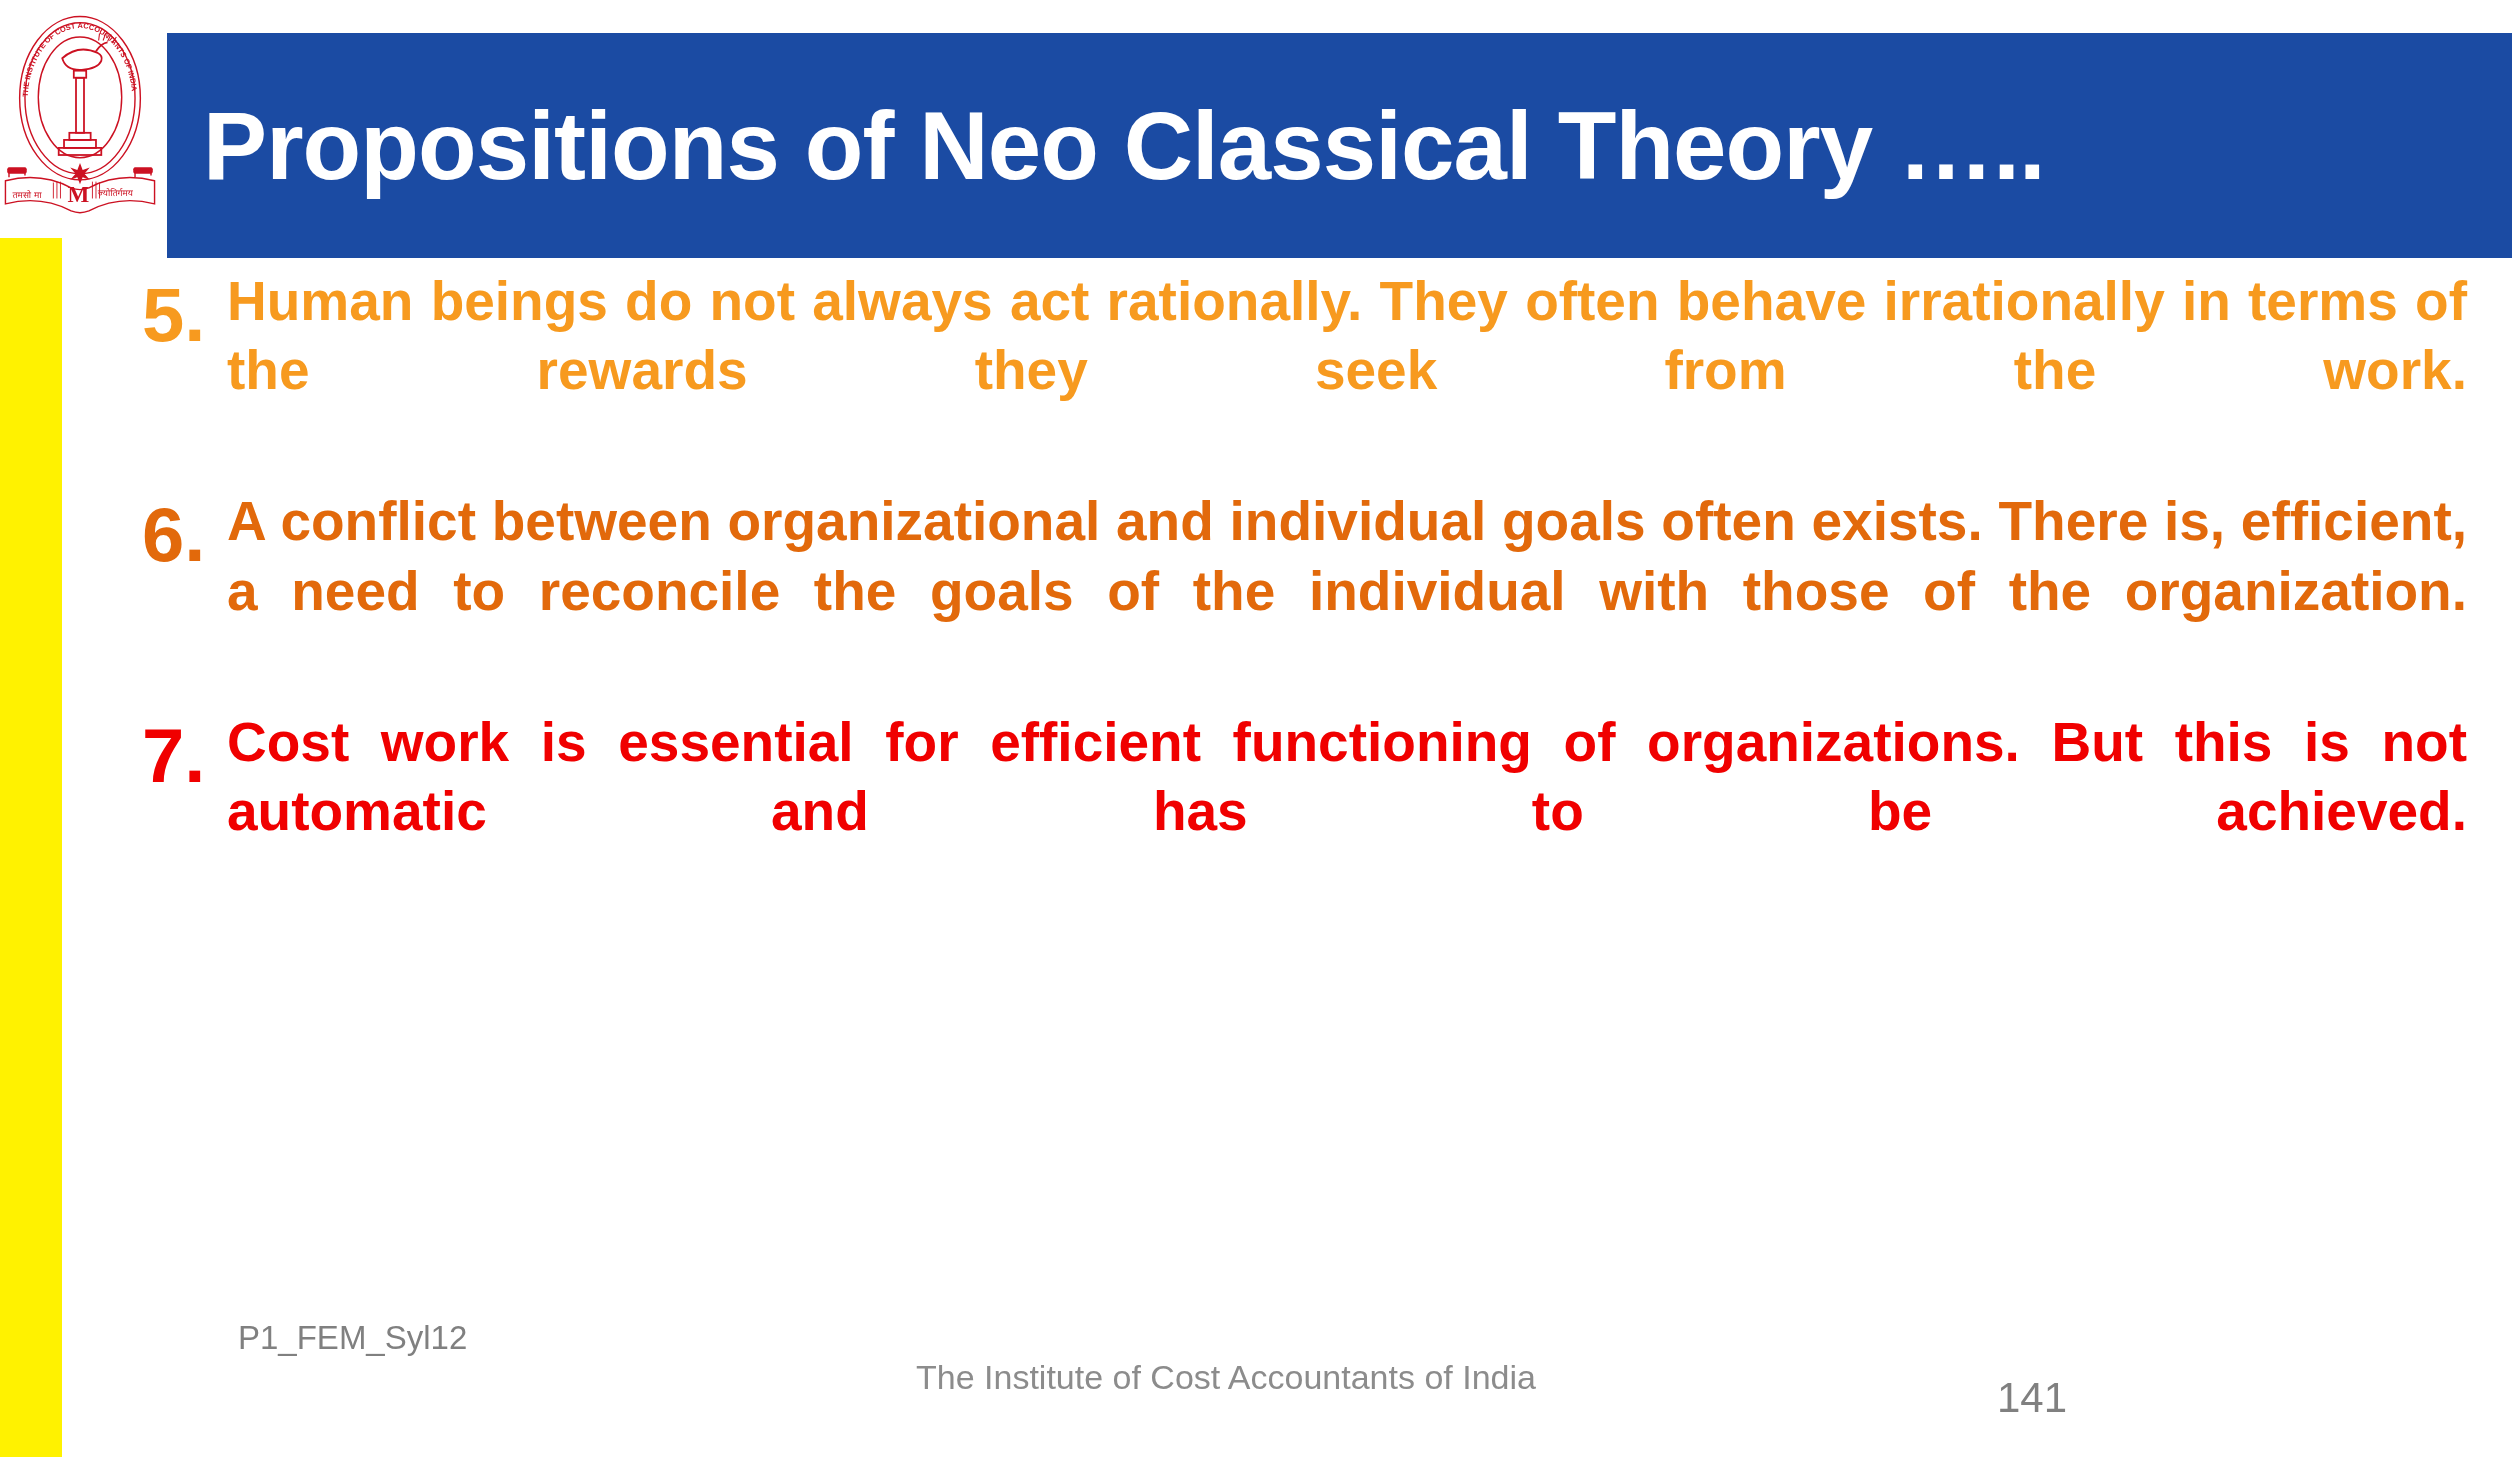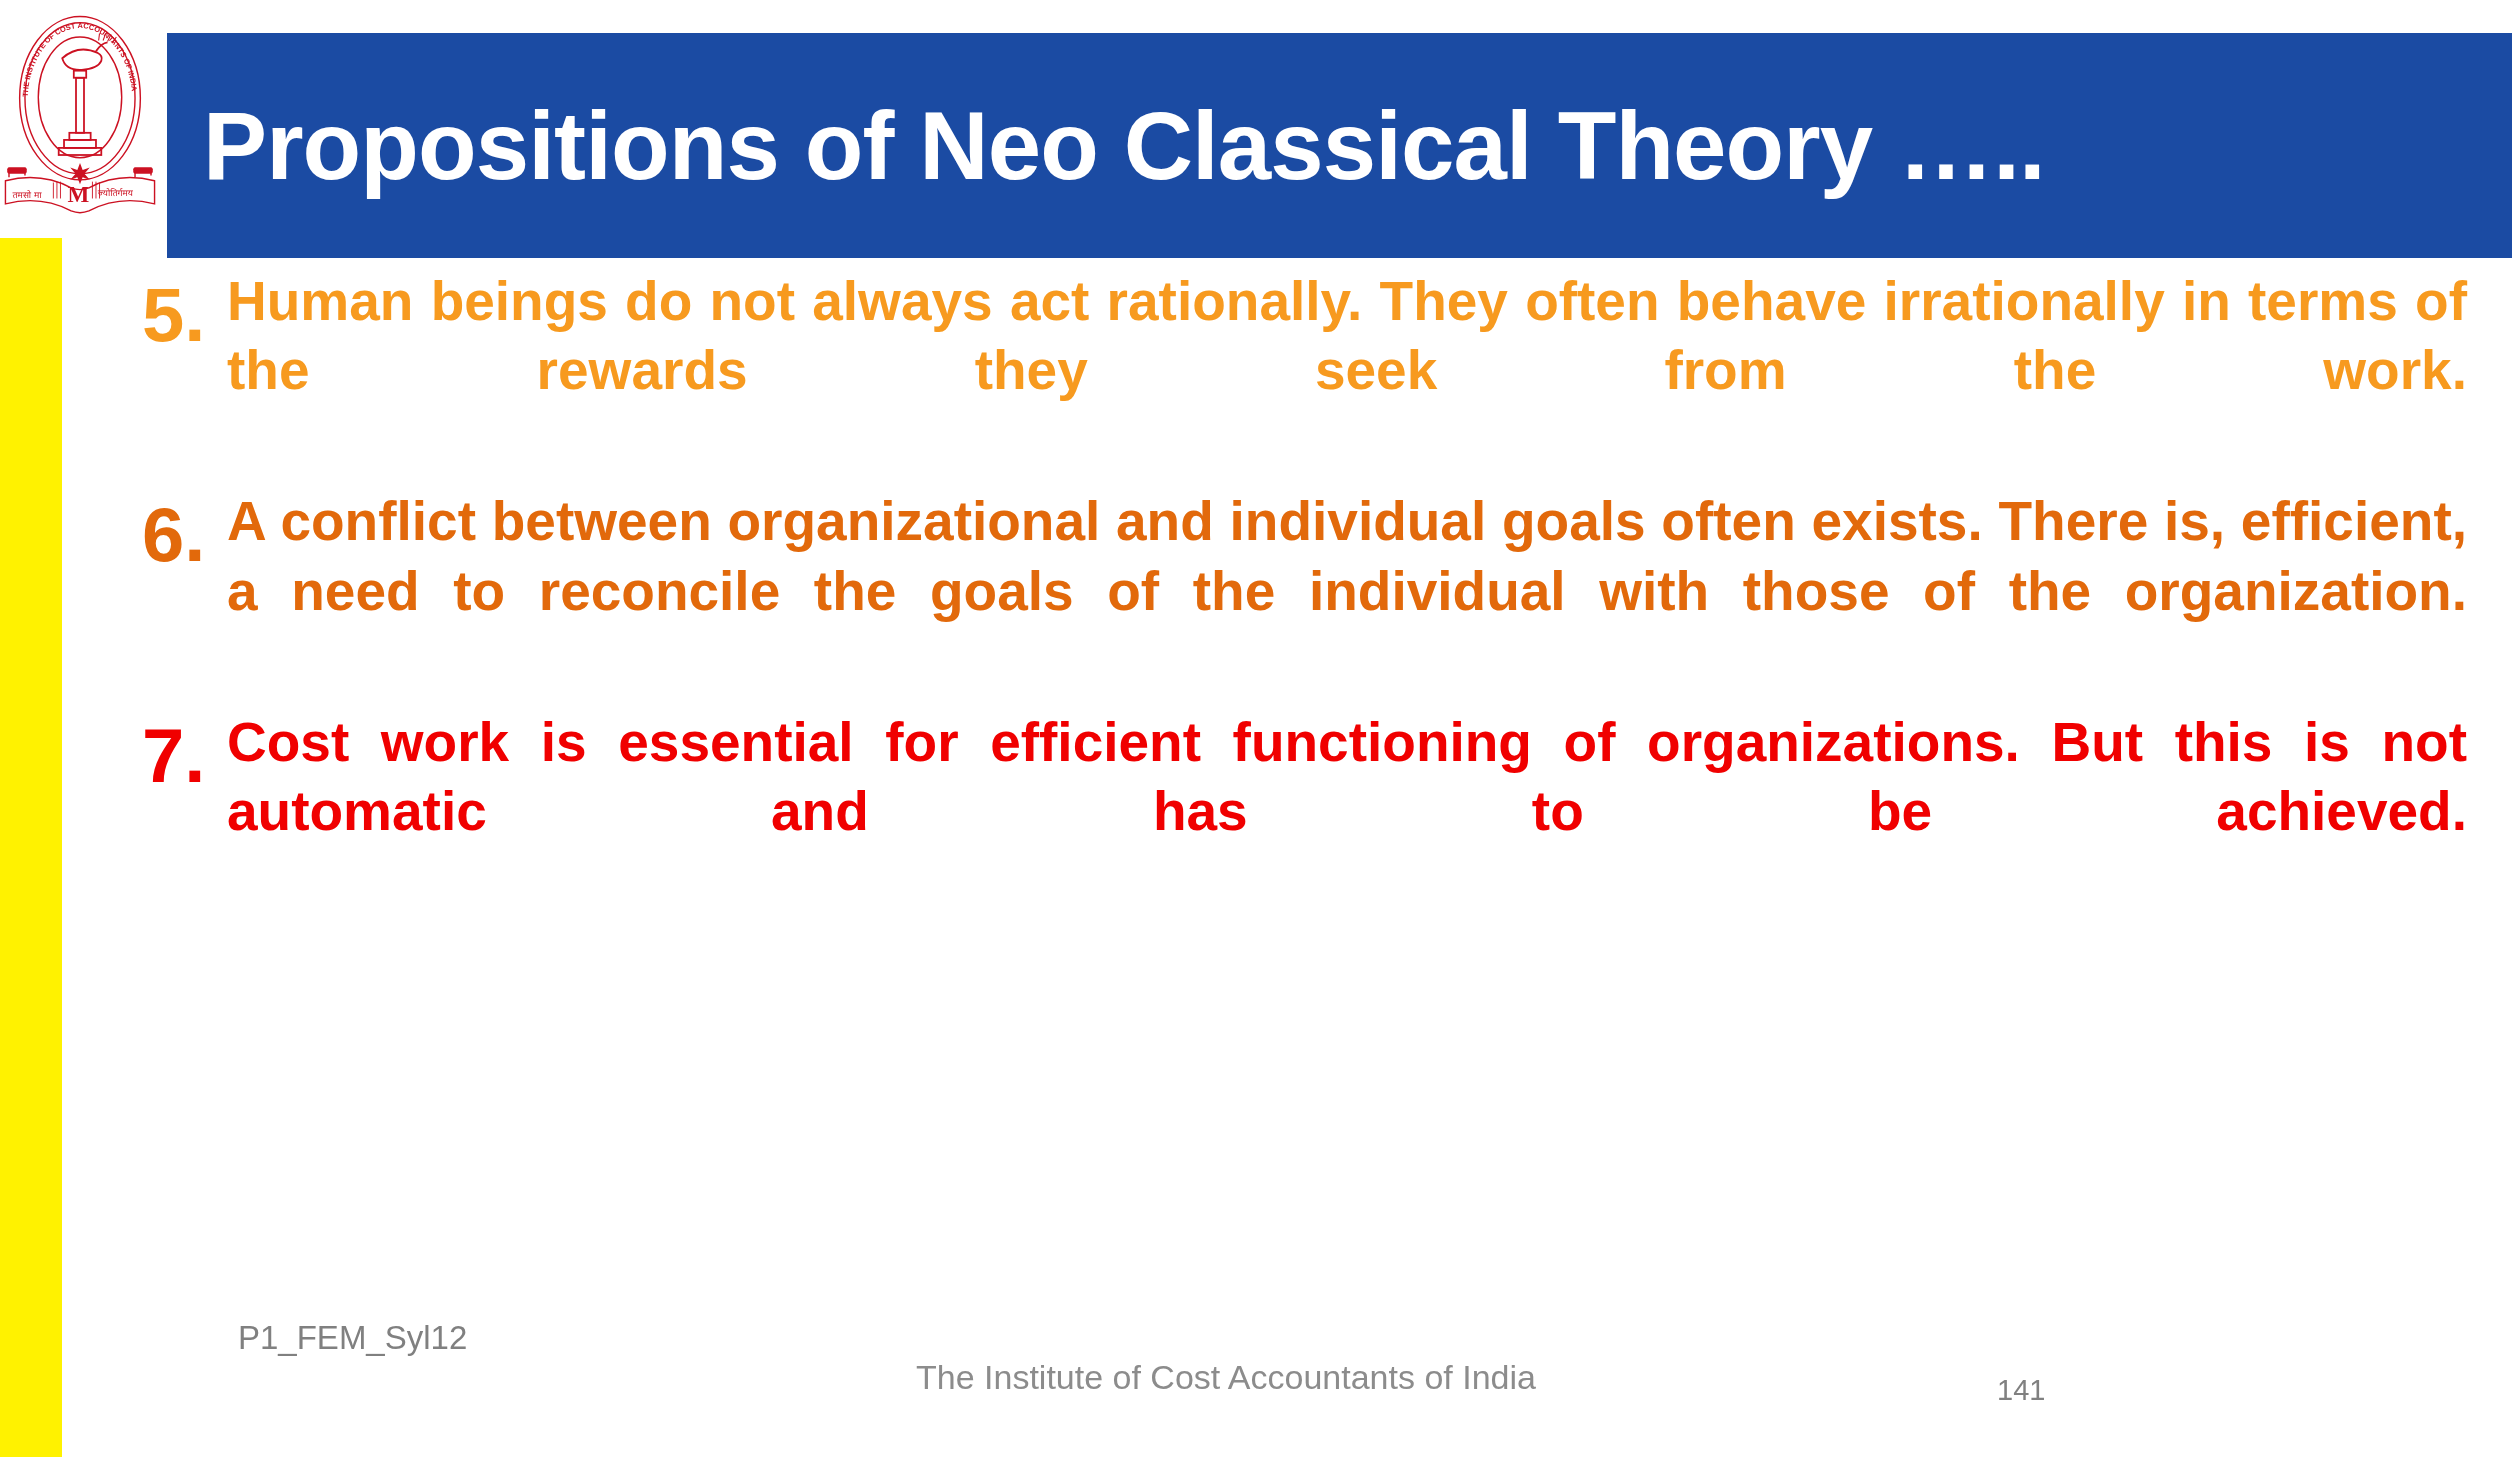--- a/index.html
+++ b/index.html
@@ -114,21 +114,21 @@
     left: 916px;
     top: 1358px;
     font-size: 34px;
     color: #8C8C8C;
     font-family: "Liberation Sans", sans-serif;
   }
   .footer-page {
     position: absolute;
     left: 1997px;
     top: 1374px;
-    font-size: 29px;
+    font-size: 42px;
     color: #808080;
     font-family: "Liberation Sans", sans-serif;
   }
 </style>
 </head>
 <body>
 
 <div class="slide">
 
   <div class="header-bar">

